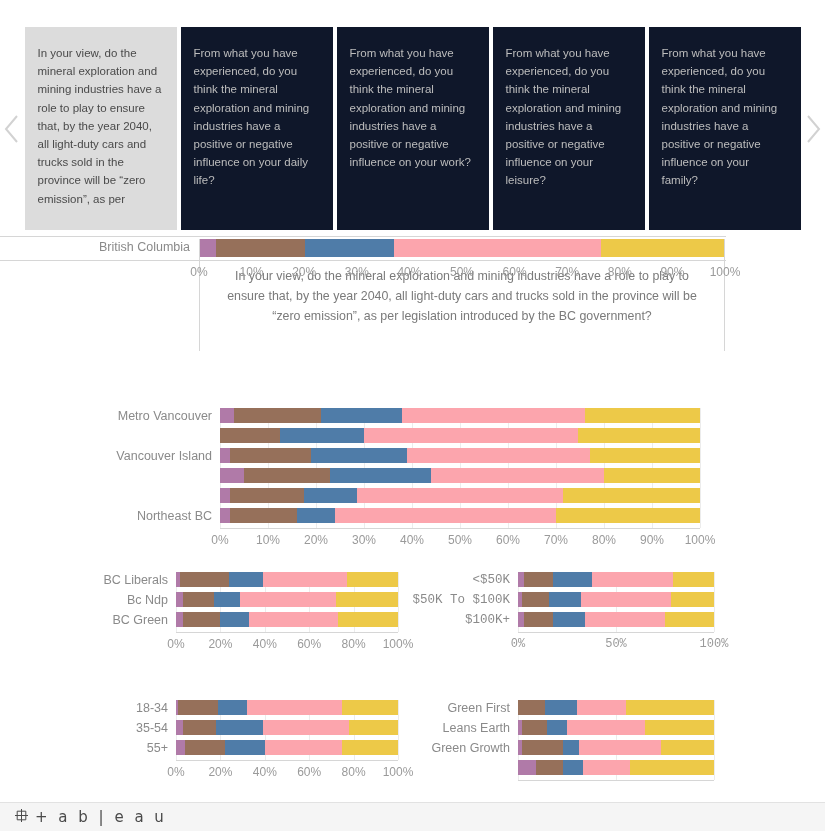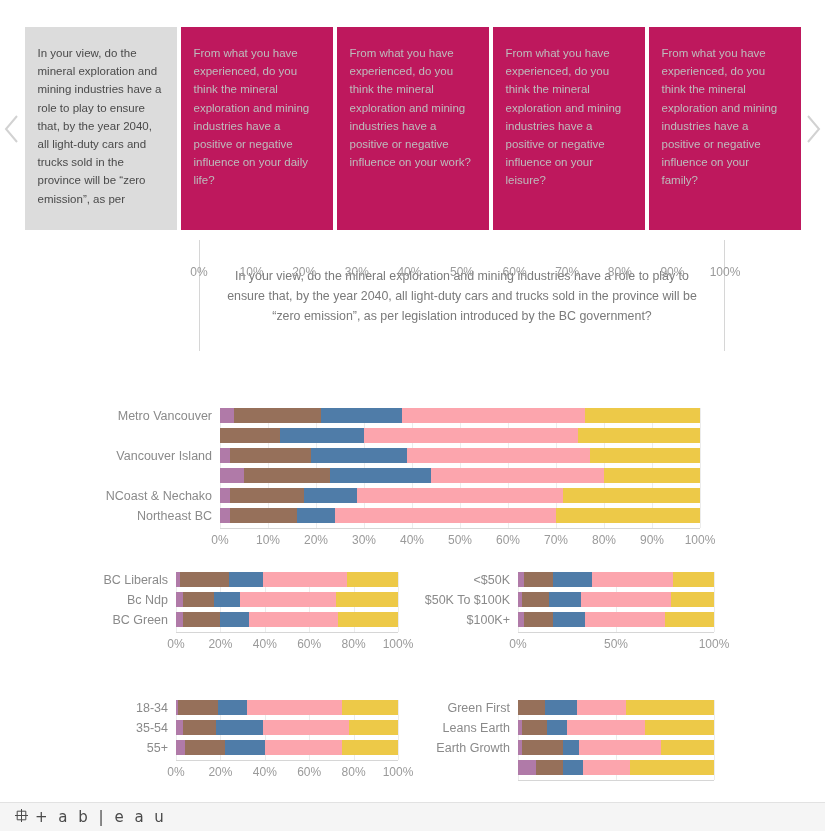--- a/index.html
+++ b/index.html
@@ -7,21 +7,21 @@
     width:825px;height:831px;background:#ffffff;
     font-family:"Liberation Sans","DejaVu Sans",sans-serif;
     color:#6b6b6b;overflow:hidden;position:relative;
   }
 
   
   .tabstrip{position:absolute;left:0;top:27px;width:825px;height:203px;display:flex;align-items:stretch;}
   .arrow{width:40px;display:flex;align-items:center;justify-content:center;color:#d2d2d2;font-size:30px;line-height:1;font-weight:300;cursor:pointer;user-select:none;}
   .arrow svg{display:block;}
   .tabs{flex:1;display:flex;gap:4px;}
-  .tab{width:152px;background:#be185d;color:#bdbdbd;font-size:11.5px;line-height:18.2px;padding:17px 13px 0 13px;box-sizing:border-box;overflow:hidden;cursor:pointer;}
+  .tab{width:152px;background:#0f172a;color:#bdbdbd;font-size:11.5px;line-height:18.2px;padding:17px 13px 0 13px;box-sizing:border-box;overflow:hidden;cursor:pointer;}
   .tab.active{background:#dcdcdc;color:#4a4a4a;}
 
   
   .viz{position:absolute;left:0;top:236px;width:825px;height:566px;background:#fff;}
 
   .panel{position:absolute;}
 
   .title-box{
     position:absolute;left:199px;top:4px;width:526px;height:111px;
     border-left:1px solid #d6d6d6;border-right:1px solid #d6d6d6;
@@ -71,20 +71,32 @@
   </div>
 </div>
 
 <div class="viz">
 
   <div class="title-box">
     <div class="t">In your view, do the mineral exploration and mining industries have a role to play to ensure that, by the year 2040, all light-duty cars and trucks sold in the province will be “zero emission”, as per legislation introduced by the BC government?</div>
   </div>
 
   <div id="bc-block">
+    <div id="bc-row">
+      <div class="lbl rowlabel">British Columbia</div>
+      <div id="bc-bars">
+          <div class="bar">
+            <div class="seg" style="width: 3%; background: rgb(176, 122, 168);"></div>
+            <div class="seg" style="width: 17%; background: rgb(150, 112, 90);"></div>
+            <div class="seg" style="width: 17%; background: rgb(79, 124, 168);"></div>
+            <div class="seg" style="width: 39.5%; background: rgb(252, 165, 173);"></div>
+            <div class="seg" style="width: 23.5%; background: rgb(237, 201, 72);"></div>
+          </div>
+        </div>
+    </div>
     <div class="axis" style="left:199px;top:27px;width:526px;">
         <span class="tick" style="left: 0%;">0%</span>
         <span class="tick" style="left: 10%;">10%</span>
         <span class="tick" style="left: 20%;">20%</span>
         <span class="tick" style="left: 30%;">30%</span>
         <span class="tick" style="left: 40%;">40%</span>
         <span class="tick" style="left: 50%;">50%</span>
         <span class="tick" style="left: 60%;">60%</span>
         <span class="tick" style="left: 70%;">70%</span>
         <span class="tick" style="left: 80%;">80%</span>
@@ -136,21 +148,20 @@
       </div>
       <div style="position: absolute; left: 220px; top: 60px; width: 480px; height: 15px;">
         <div class="bar">
           <div class="seg" style="width: 5%; background: rgb(176, 122, 168);"></div>
           <div class="seg" style="width: 18%; background: rgb(150, 112, 90);"></div>
           <div class="seg" style="width: 21%; background: rgb(79, 124, 168);"></div>
           <div class="seg" style="width: 36%; background: rgb(252, 165, 173);"></div>
           <div class="seg" style="width: 20%; background: rgb(237, 201, 72);"></div>
         </div>
       </div>
-      <div class="rowlabel" style="position: absolute; left: 0px; top: 81px; width: 212px;">NCoast &amp; Nechako</div>
       <div style="position: absolute; left: 220px; top: 80px; width: 480px; height: 15px;">
         <div class="bar">
           <div class="seg" style="width: 2%; background: rgb(176, 122, 168);"></div>
           <div class="seg" style="width: 15.5%; background: rgb(150, 112, 90);"></div>
           <div class="seg" style="width: 11%; background: rgb(79, 124, 168);"></div>
           <div class="seg" style="width: 43%; background: rgb(252, 165, 173);"></div>
           <div class="seg" style="width: 28.5%; background: rgb(237, 201, 72);"></div>
         </div>
       </div>
       <div class="rowlabel" style="position: absolute; left: 0px; top: 101px; width: 212px;">Northeast BC</div>
@@ -218,21 +229,21 @@
       <div class="axisline" style="left: 176px; top: 60px; width: 222px;"></div>
       <div class="axis" style="left: 176px; top: 63px; width: 222px;">
         <span class="tick" style="left: 0%;">0%</span>
         <span class="tick" style="left: 20%;">20%</span>
         <span class="tick" style="left: 40%;">40%</span>
         <span class="tick" style="left: 60%;">60%</span>
         <span class="tick" style="left: 80%;">80%</span>
         <span class="tick" style="left: 100%;">100%</span>
       </div>
     </div>
-  <div class="panel" id="p-income" style="left:410px;top:336px;width:415px;height:90px;">
+  <div class="panel" id="p-income" style="left:410px;top:336px;width:415px;height:90px;font-family:Liberation Mono, monospace;">
       <div class="gridline" style="left: 108px; top: 0px; height: 60px;"></div>
       <div class="gridline" style="left: 206px; top: 0px; height: 60px;"></div>
       <div class="gridline" style="left: 304px; top: 0px; height: 60px;"></div>
       <div class="rowlabel" style="position: absolute; left: 0px; top: 1px; width: 100px;">&lt;$50K</div>
       <div style="position: absolute; left: 108px; top: 0px; width: 196px; height: 15px;">
         <div class="bar">
           <div class="seg" style="width: 3%; background: rgb(176, 122, 168);"></div>
           <div class="seg" style="width: 15%; background: rgb(150, 112, 90);"></div>
           <div class="seg" style="width: 20%; background: rgb(79, 124, 168);"></div>
           <div class="seg" style="width: 41%; background: rgb(252, 165, 173);"></div>
@@ -330,21 +341,21 @@
       <div class="rowlabel" style="position: absolute; left: 0px; top: 21px; width: 100px;">Leans Earth</div>
       <div style="position: absolute; left: 108px; top: 20px; width: 196px; height: 15px;">
         <div class="bar">
           <div class="seg" style="width: 2%; background: rgb(176, 122, 168);"></div>
           <div class="seg" style="width: 13%; background: rgb(150, 112, 90);"></div>
           <div class="seg" style="width: 10%; background: rgb(79, 124, 168);"></div>
           <div class="seg" style="width: 40%; background: rgb(252, 165, 173);"></div>
           <div class="seg" style="width: 35%; background: rgb(237, 201, 72);"></div>
         </div>
       </div>
-      <div class="rowlabel" style="position: absolute; left: 0px; top: 41px; width: 100px;">Earth Growth</div>
+      <div class="rowlabel" style="position: absolute; left: 0px; top: 41px; width: 100px;">Green Growth</div>
       <div style="position: absolute; left: 108px; top: 40px; width: 196px; height: 15px;">
         <div class="bar">
           <div class="seg" style="width: 2%; background: rgb(176, 122, 168);"></div>
           <div class="seg" style="width: 21%; background: rgb(150, 112, 90);"></div>
           <div class="seg" style="width: 8%; background: rgb(79, 124, 168);"></div>
           <div class="seg" style="width: 42%; background: rgb(252, 165, 173);"></div>
           <div class="seg" style="width: 27%; background: rgb(237, 201, 72);"></div>
         </div>
       </div>
       <div class="rowlabel" style="position: absolute; left: 0px; top: 61px; width: 100px; margin-top: 48px;">Growth First</div>

